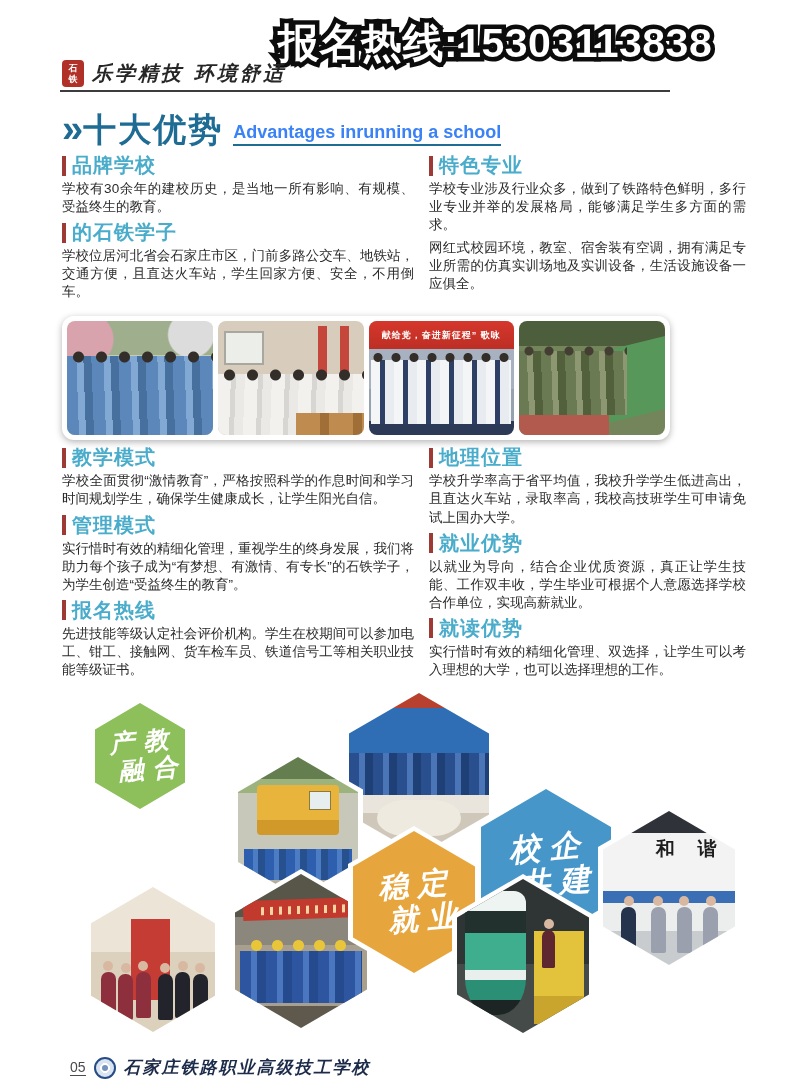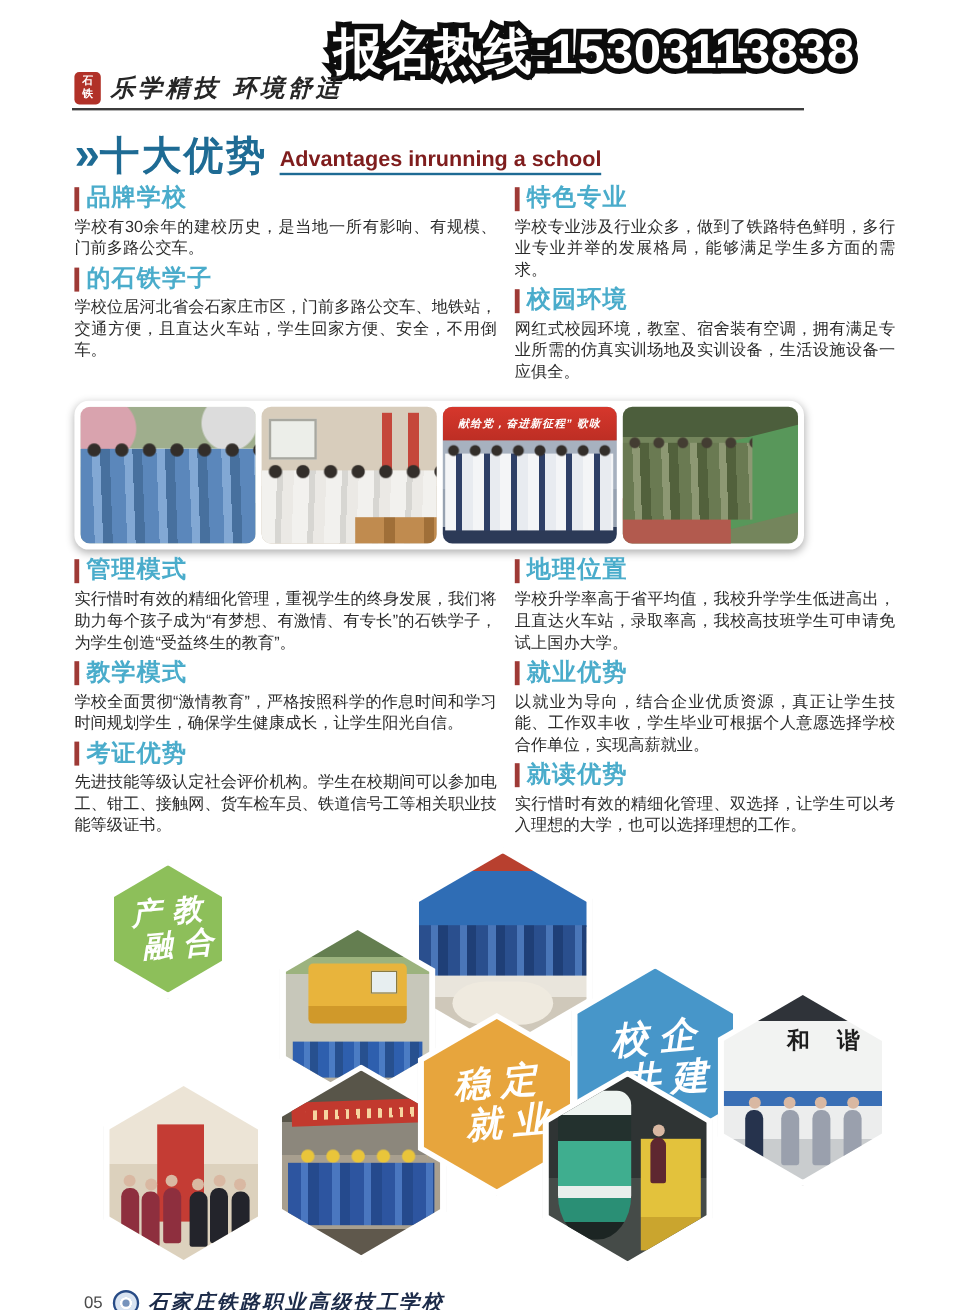--- a/index.html
+++ b/index.html
@@ -33,38 +33,38 @@
   .tagline {
     font-family: "DejaVu Serif", serif; font-style: italic; font-weight: bold;
     font-size: 20px; color: #262626; letter-spacing: 3px; white-space: nowrap;
   }
   .hdr-rule { position: absolute; left: 60px; right: 54px; bottom: 0; height: 2px; background: #3c3c3c; }
 
   
   .section-head { margin: 14px 54px 8px 62px; height: 40px; display: flex; align-items: flex-end; }
   .chevron { color: #1e6b94; font-size: 38px; font-weight: 900; line-height: 0.9; letter-spacing: -6px; margin-right: 6px; }
   .sec-title { color: #1e6b94; font-size: 33px; font-weight: 900; letter-spacing: 2px; line-height: 1; }
-  .sec-sub { color: #7f1d1d; font-size: 18px; font-weight: bold; margin-left: 10px;
+  .sec-sub { color: #3b82f6; font-size: 18px; font-weight: bold; margin-left: 10px;
     border-bottom: 2.5px solid #1e6b94; padding-bottom: 1px; line-height: 1.1; }
 
   
   .cols { margin: 6px 54px 0 62px; display: grid; grid-template-columns: 352px 317px; column-gap: 15px; }
   .adv { margin-bottom: 5px; }
   .adv-title { display: flex; align-items: center; margin-bottom: 3px; }
   .adv-title .bar { width: 4px; height: 20px; background: #9e3a36; margin-right: 6px; }
   .adv-title .t { color: #4aaccb; font-size: 20px; font-weight: bold; letter-spacing: 1px; line-height: 1.15; }
   .adv-body { font-size: 13.5px; line-height: 1.34; color: #2b2b2b; text-align: justify; }
 
   
   .strip {
     margin: 10px 54px 4px 62px; height: 124px; background: #fff;
     border-radius: 12px; box-shadow: 0 2px 7px rgba(0,0,0,.3);
     padding: 5px; display: grid; grid-template-columns: repeat(4,1fr); gap: 5px;
   }
-  .photo { position: relative; border-radius: 8px; overflow: hidden; font-style: italic; }
+  .photo { position: relative; border-radius: 8px; overflow: hidden; }
   .heads { position: absolute; left: 0; right: 0; height: 16px;
     background-image: radial-gradient(circle at 50% 50%, #332e2a 0 5px, transparent 6px);
     background-size: 23px 16px; background-repeat: repeat-x; }
 
   .sp1 { background:
     radial-gradient(circle at 14% 16%, #d9a3ae 0 16%, transparent 17%),
     radial-gradient(circle at 85% 12%, #dcdcdc 0 14%, transparent 15%),
     linear-gradient(180deg, #9fae8d 0 30%, #c2cdb2 30% 44%, #b3c2a3 44%); }
   .sp1 .crowd { position: absolute; top: 30%; bottom: 0; left: 0; right: 0;
     background: repeating-linear-gradient(88deg, #5b87bb 0 12px, #82a8d4 12px 19px, #47709e 19px 27px); }
@@ -210,43 +210,39 @@
     <span class="sec-sub">Advantages inrunning a school</span>
   </div>
 
   <div class="cols">
     <div class="col">
       <section class="adv">
         <div class="adv-title">
           <span class="bar"></span>
           <span class="t">品牌学校</span>
         </div>
-        <p class="adv-body">学校有30余年的建校历史，是当地一所有影响、有规模、门前多路公交车。</p>
+        <p class="adv-body">学校有30余年的建校历史，是当地一所有影响、有规模、受益终生的教育。</p>
       </section>
       <section class="adv">
         <div class="adv-title">
           <span class="bar"></span>
           <span class="t">的石铁学子</span>
         </div>
         <p class="adv-body">学校位居河北省会石家庄市区，门前多路公交车、地铁站，交通方便，且直达火车站，学生回家方便、安全，不用倒车。</p>
       </section>
     </div>
     <div class="col">
       <section class="adv">
         <div class="adv-title">
           <span class="bar"></span>
           <span class="t">特色专业</span>
         </div>
         <p class="adv-body">学校专业涉及行业众多，做到了铁路特色鲜明，多行业专业并举的发展格局，能够满足学生多方面的需求。</p>
       </section>
       <section class="adv">
-        <div class="adv-title">
-          <span class="bar"></span>
-          <span class="t">校园环境</span>
-        </div>
         <p class="adv-body">网红式校园环境，教室、宿舍装有空调，拥有满足专业所需的仿真实训场地及实训设备，生活设施设备一应俱全。</p>
       </section>
     </div>
   </div>
 
   <div class="strip">
     <div class="photo sp1">
       <div class="crowd"></div>
       <div class="heads"></div>
     </div>
@@ -270,35 +266,35 @@
       <div class="crowd"></div>
       <div class="heads"></div>
     </div>
   </div>
 
   <div class="cols">
     <div class="col">
       <section class="adv">
         <div class="adv-title">
           <span class="bar"></span>
+          <span class="t">教学模式</span>
+        </div>
+        <p class="adv-body">学校全面贯彻“激情教育”，严格按照科学的作息时间和学习时间规划学生，确保学生健康成长，让学生阳光自信。</p>
+      </section>
+      <section class="adv">
+        <div class="adv-title">
+          <span class="bar"></span>
           <span class="t">管理模式</span>
         </div>
         <p class="adv-body">实行惜时有效的精细化管理，重视学生的终身发展，我们将助力每个孩子成为“有梦想、有激情、有专长”的石铁学子，为学生创造“受益终生的教育”。</p>
       </section>
       <section class="adv">
         <div class="adv-title">
           <span class="bar"></span>
-          <span class="t">教学模式</span>
-        </div>
-        <p class="adv-body">学校全面贯彻“激情教育”，严格按照科学的作息时间和学习时间规划学生，确保学生健康成长，让学生阳光自信。</p>
-      </section>
-      <section class="adv">
-        <div class="adv-title">
-          <span class="bar"></span>
-          <span class="t">考证优势</span>
+          <span class="t">报名热线</span>
         </div>
         <p class="adv-body">先进技能等级认定社会评价机构。学生在校期间可以参加电工、钳工、接触网、货车检车员、铁道信号工等相关职业技能等级证书。</p>
       </section>
     </div>
     <div class="col">
       <section class="adv">
         <div class="adv-title">
           <span class="bar"></span>
           <span class="t">地理位置</span>
         </div>

